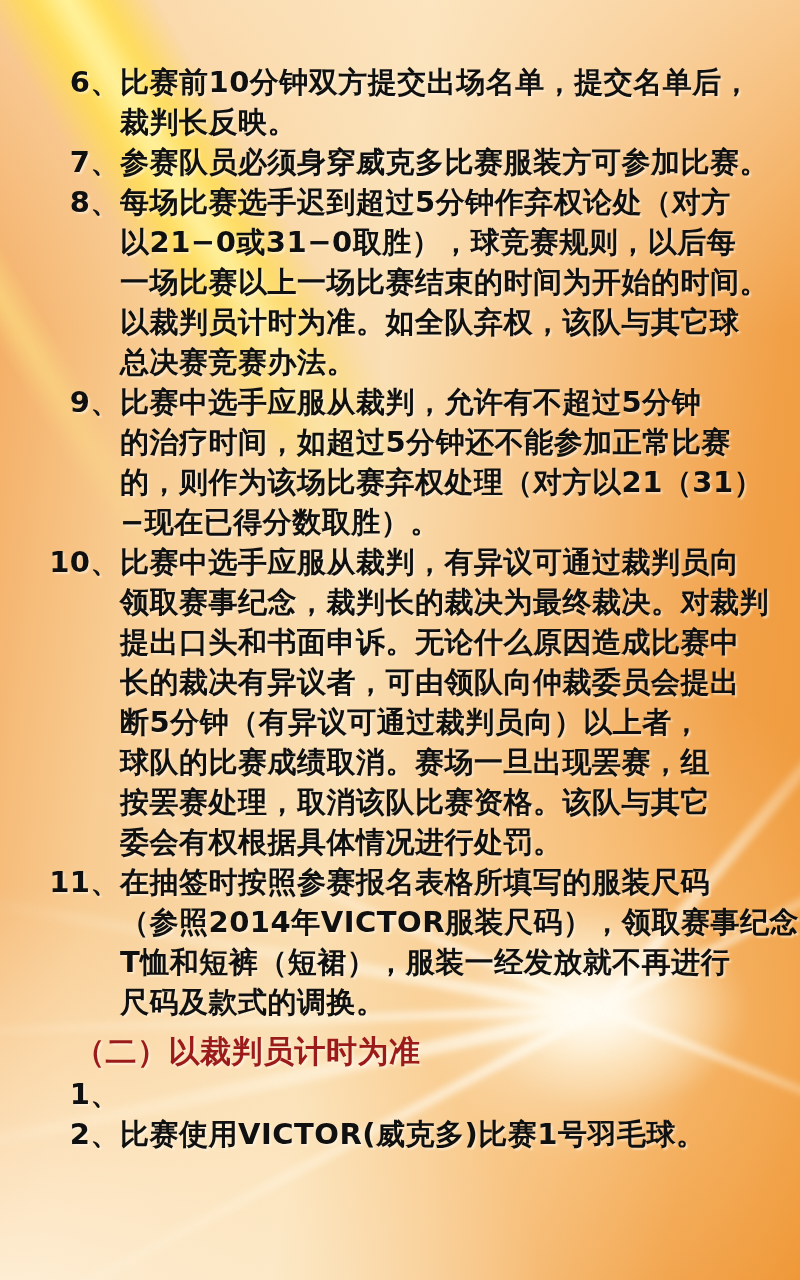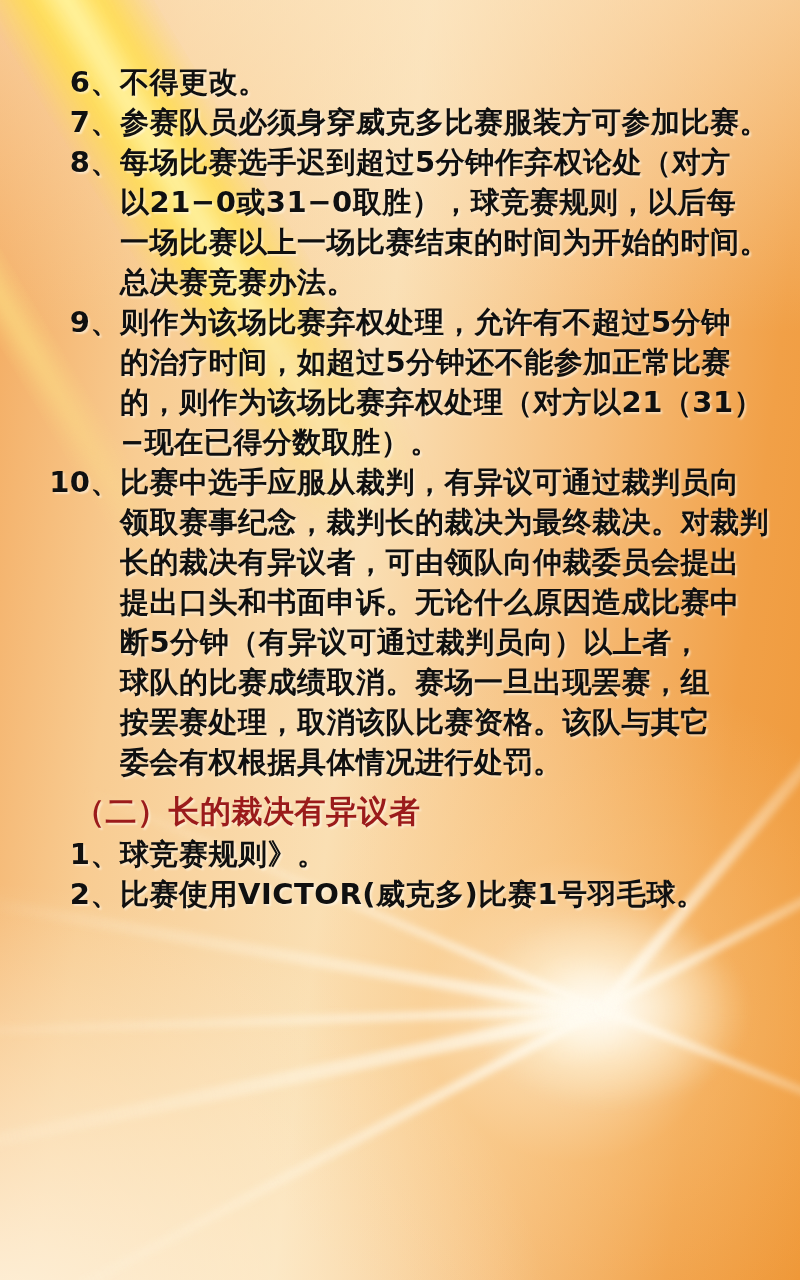--- a/index.html
+++ b/index.html
@@ -80,72 +80,82 @@
   <div class="ray ray5"></div>
   <div class="ray ray6"></div>
   <div class="ray ray7"></div>
   <div class="ray ray8"></div>
 
   <div class="rules">
 
     <div class="rule">
       <span class="rule-num">6、</span>
       <span class="rule-body">
-        <span class="tline" style="display:block">不得更改。</span>
+        <span class="tline" style="display:block">比赛前10分钟双方提交出场名单，提交名单后，</span>
+        <span class="tline" style="display:block">裁判长反映。</span>
       </span>
     </div>
 
     <div class="rule">
       <span class="rule-num">7、</span>
       <span class="rule-body">
         <span class="tline" style="display:block">参赛队员必须身穿威克多比赛服装方可参加比赛。</span>
       </span>
     </div>
 
     <div class="rule">
       <span class="rule-num">8、</span>
       <span class="rule-body">
         <span class="tline" style="display:block">每场比赛选手迟到超过5分钟作弃权论处（对方</span>
         <span class="tline" style="display:block">以21−0或31−0取胜），球竞赛规则，以后每</span>
         <span class="tline" style="display:block">一场比赛以上一场比赛结束的时间为开始的时间。</span>
+        <span class="tline" style="display:block">以裁判员计时为准。如全队弃权，该队与其它球</span>
         <span class="tline" style="display:block">总决赛竞赛办法。</span>
       </span>
     </div>
 
     <div class="rule">
       <span class="rule-num">9、</span>
       <span class="rule-body">
-        <span class="tline" style="display:block">则作为该场比赛弃权处理，允许有不超过5分钟</span>
+        <span class="tline" style="display:block">比赛中选手应服从裁判，允许有不超过5分钟</span>
         <span class="tline" style="display:block">的治疗时间，如超过5分钟还不能参加正常比赛</span>
         <span class="tline" style="display:block">的，则作为该场比赛弃权处理（对方以21（31）</span>
         <span class="tline" style="display:block">−现在已得分数取胜）。</span>
       </span>
     </div>
 
     <div class="rule">
       <span class="rule-num">10、</span>
       <span class="rule-body">
         <span class="tline" style="display:block">比赛中选手应服从裁判，有异议可通过裁判员向</span>
         <span class="tline" style="display:block">领取赛事纪念，裁判长的裁决为最终裁决。对裁判</span>
+        <span class="tline" style="display:block">提出口头和书面申诉。无论什么原因造成比赛中</span>
         <span class="tline" style="display:block">长的裁决有异议者，可由领队向仲裁委员会提出</span>
-        <span class="tline" style="display:block">提出口头和书面申诉。无论什么原因造成比赛中</span>
         <span class="tline" style="display:block">断5分钟（有异议可通过裁判员向）以上者，</span>
         <span class="tline" style="display:block">球队的比赛成绩取消。赛场一旦出现罢赛，组</span>
         <span class="tline" style="display:block">按罢赛处理，取消该队比赛资格。该队与其它</span>
         <span class="tline" style="display:block">委会有权根据具体情况进行处罚。</span>
       </span>
     </div>
 
+    <div class="rule">
+      <span class="rule-num">11、</span>
+      <span class="rule-body">
+        <span class="tline" style="display:block">在抽签时按照参赛报名表格所填写的服装尺码</span>
+        <span class="tline" style="display:block">（参照2014年VICTOR服装尺码），领取赛事纪念</span>
+        <span class="tline" style="display:block">T恤和短裤（短裙），服装一经发放就不再进行</span>
+        <span class="tline" style="display:block">尺码及款式的调换。</span>
+      </span>
+    </div>
 
-    <div class="section-heading" style="color: rgb(155, 27, 27);">（二）长的裁决有异议者</div>
+    <div class="section-heading" style="color: rgb(155, 27, 27);">（二）以裁判员计时为准</div>
 
     <div class="rule">
       <span class="rule-num">1、</span>
       <span class="rule-body">
-        <span class="tline" style="display:block">球竞赛规则》。</span>
       </span>
     </div>
 
     <div class="rule">
       <span class="rule-num">2、</span>
       <span class="rule-body">
         <span class="tline" style="display:block">比赛使用VICTOR(威克多)比赛1号羽毛球。</span>
       </span>
     </div>
 

